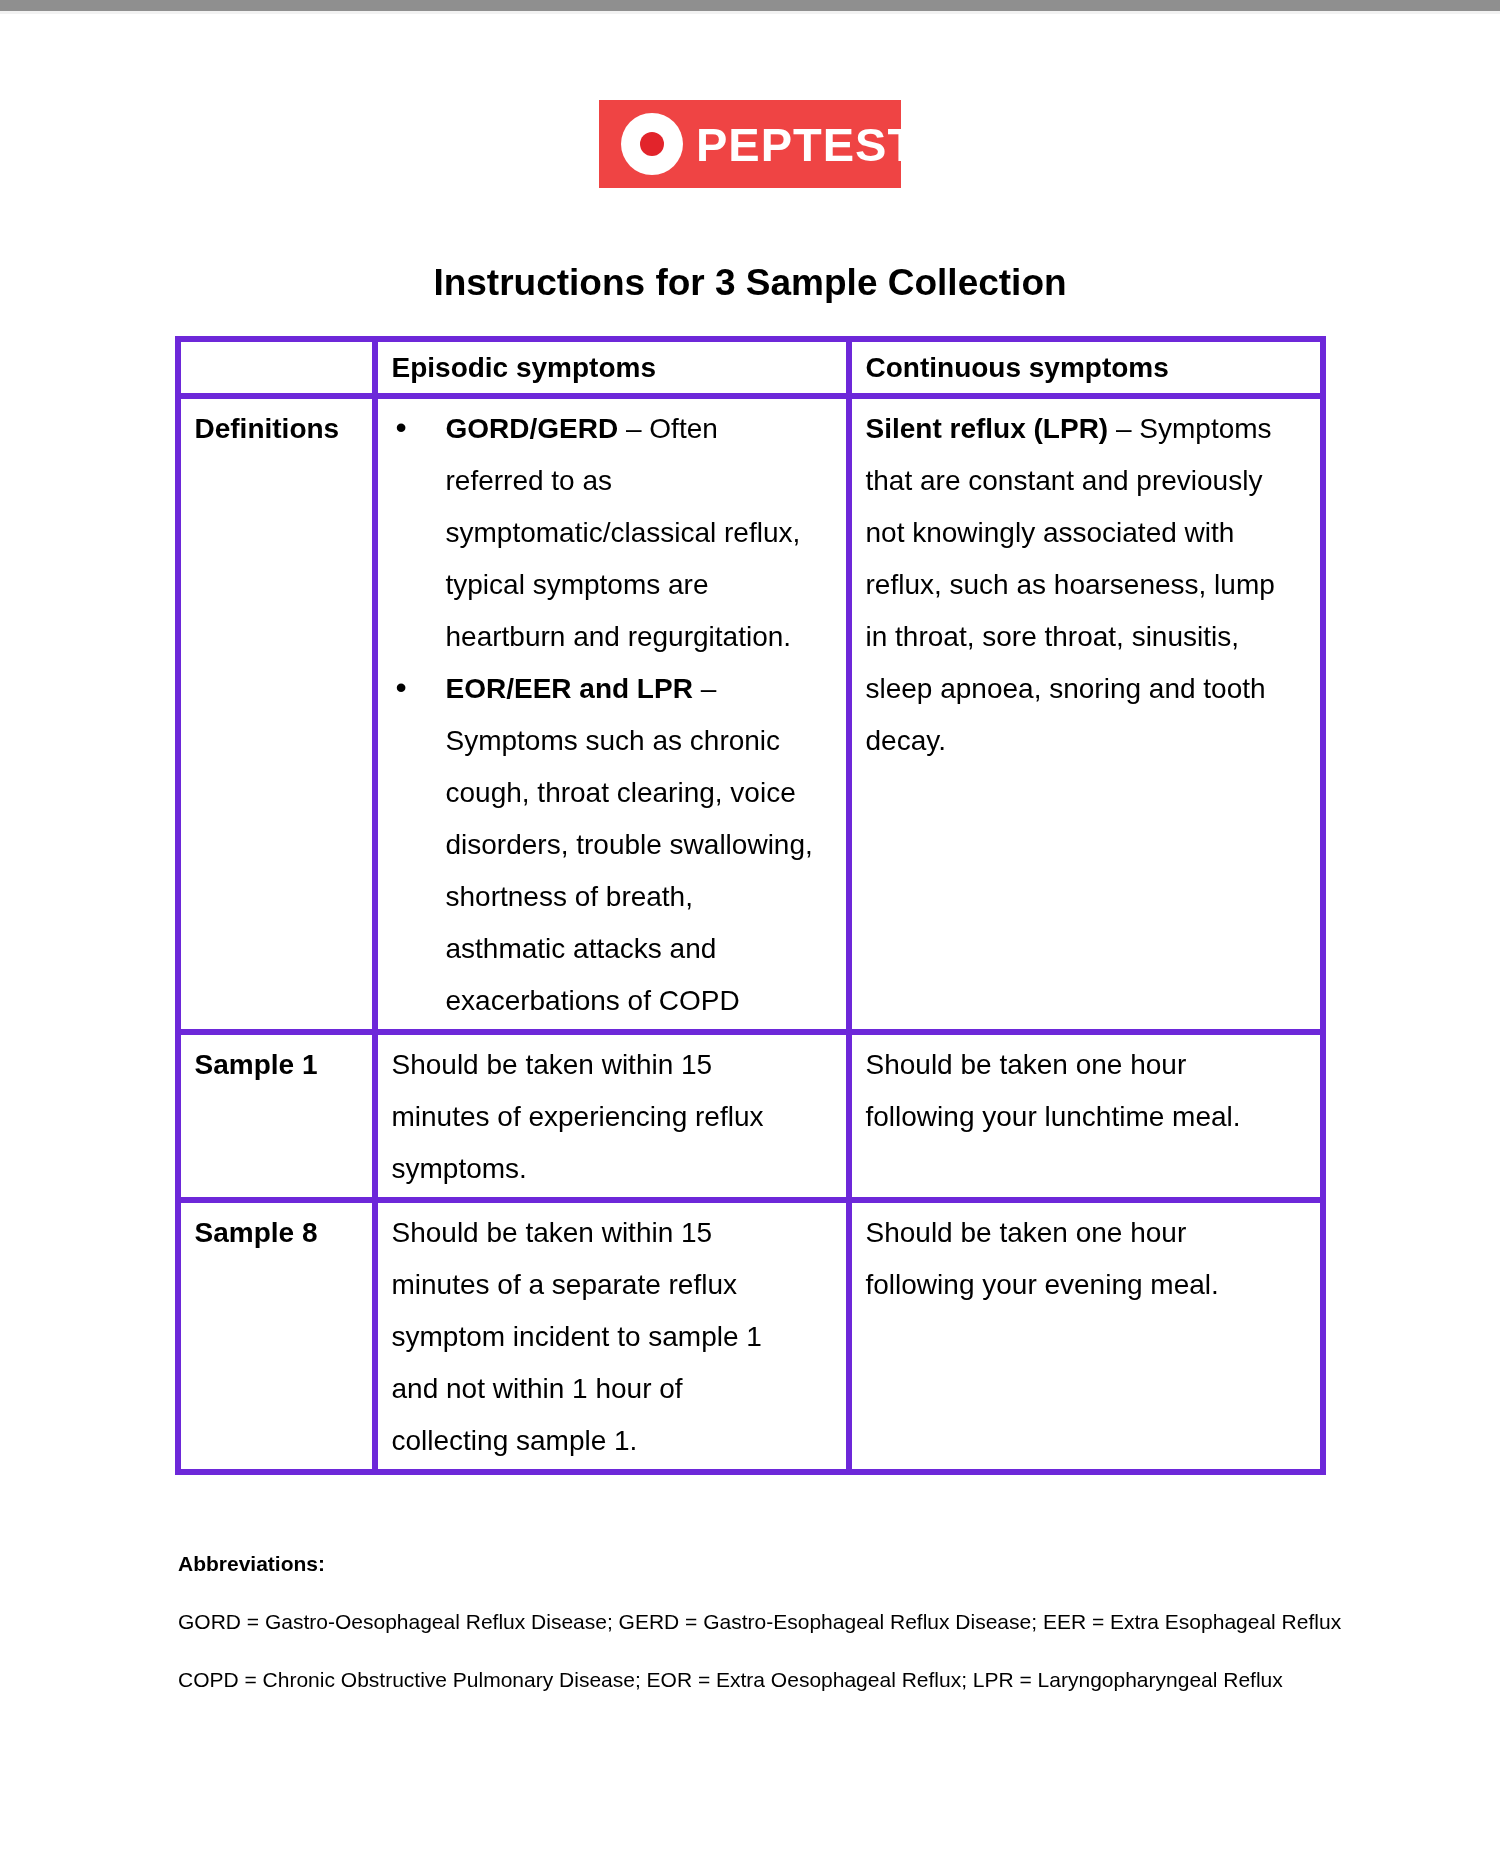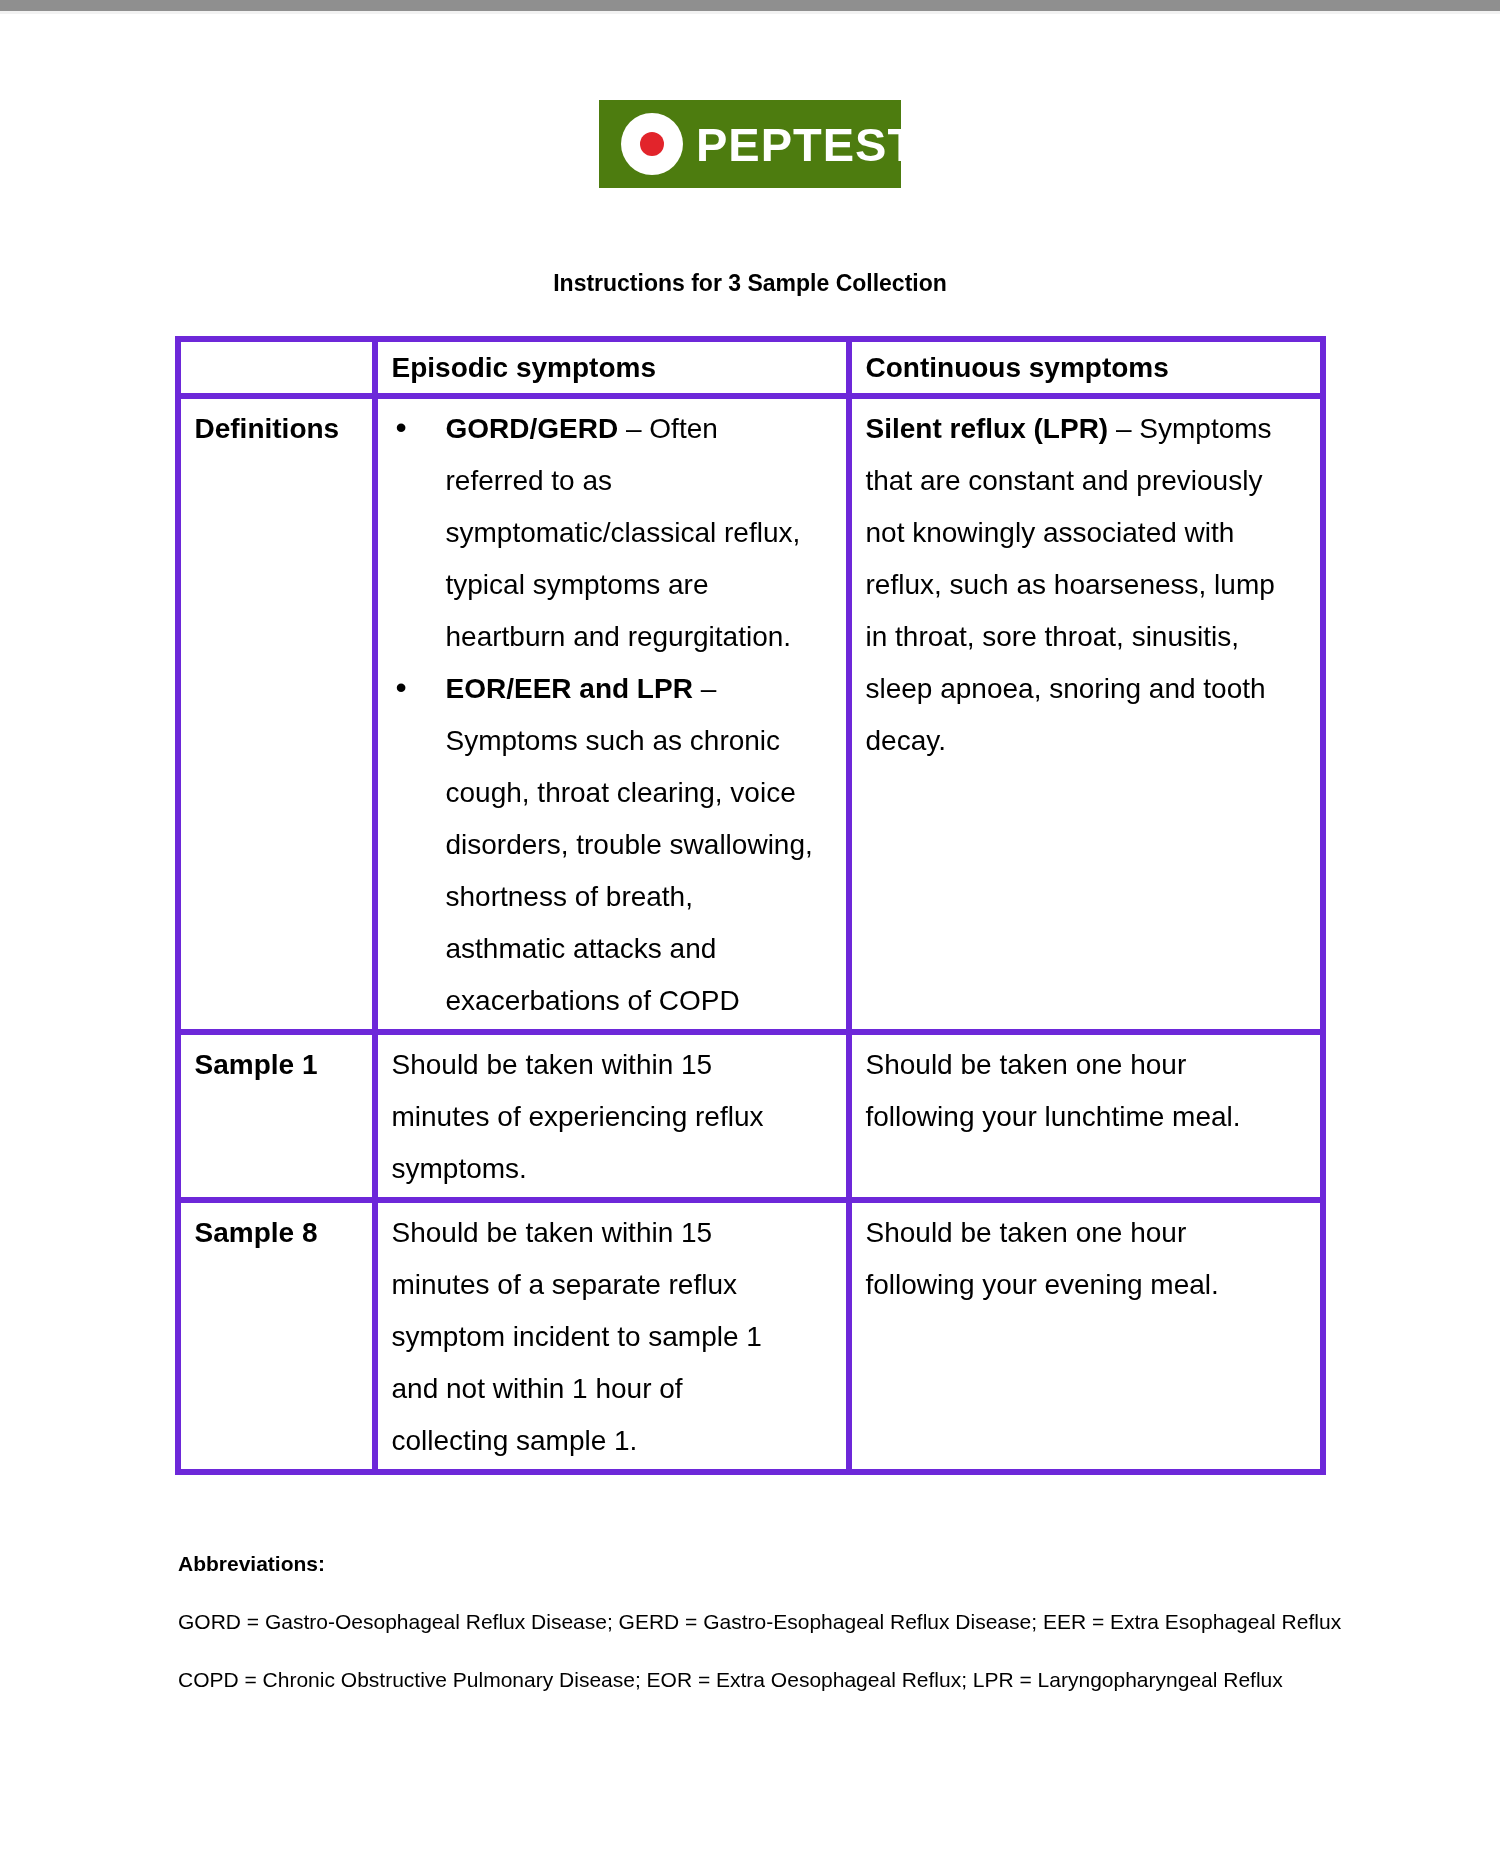--- a/index.html
+++ b/index.html
@@ -26,21 +26,21 @@
     display:flex; align-items:center; justify-content:center; flex:0 0 auto;
   }
   .logo-dot { width:24px; height:24px; border-radius:50%; }
   .logo-text {
     color:#ffffff; font-size:47px; font-weight:800; letter-spacing:1px;
     line-height:1;
   }
   .doc-title {
     margin-top:78px;
     text-align:center;
-    font-size:23px; font-weight:bold;
+    font-size:37px; font-weight:bold;
     line-height:34px;
   }
   table.main {
     border-collapse:collapse; table-layout:fixed;
     width:1145px; margin:36px auto 0;
   }
   table.main th, table.main td {
     border:6px solid #6d28d9;
     vertical-align:top; text-align:left;
     padding:4px 14px 2px;
@@ -65,21 +65,21 @@
   .abbr { margin:76px 0 0 178px; }
   .abbr-heading { font-size:21px; font-weight:bold; line-height:25px; }
   .abbr-line { font-size:21px; line-height:25px; margin-top:33px; }
 </style>
 </head>
 <body>
 
 <div class="top-bar"></div>
 
 <div class="logo-wrap">
-  <div class="logo" id="logo-box" style="background: #4d7c0f;">
+  <div class="logo" id="logo-box" style="background: #ef4444;">
     <span class="logo-circle">
       <span class="logo-dot" id="logo-dot" style="background: rgb(226, 36, 43);"></span>
     </span>
     <span class="logo-text">PEPTEST</span>
   </div>
 </div>
 
 <div class="doc-title">Instructions for 3 Sample Collection</div>
 
 <table class="main">

